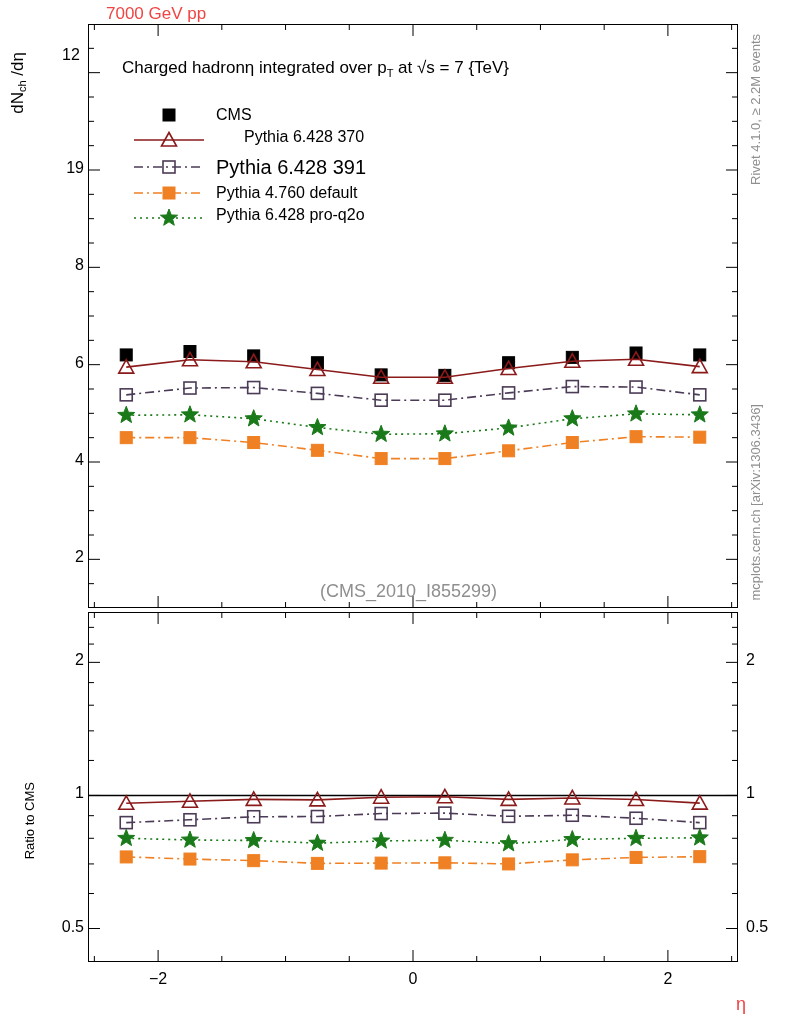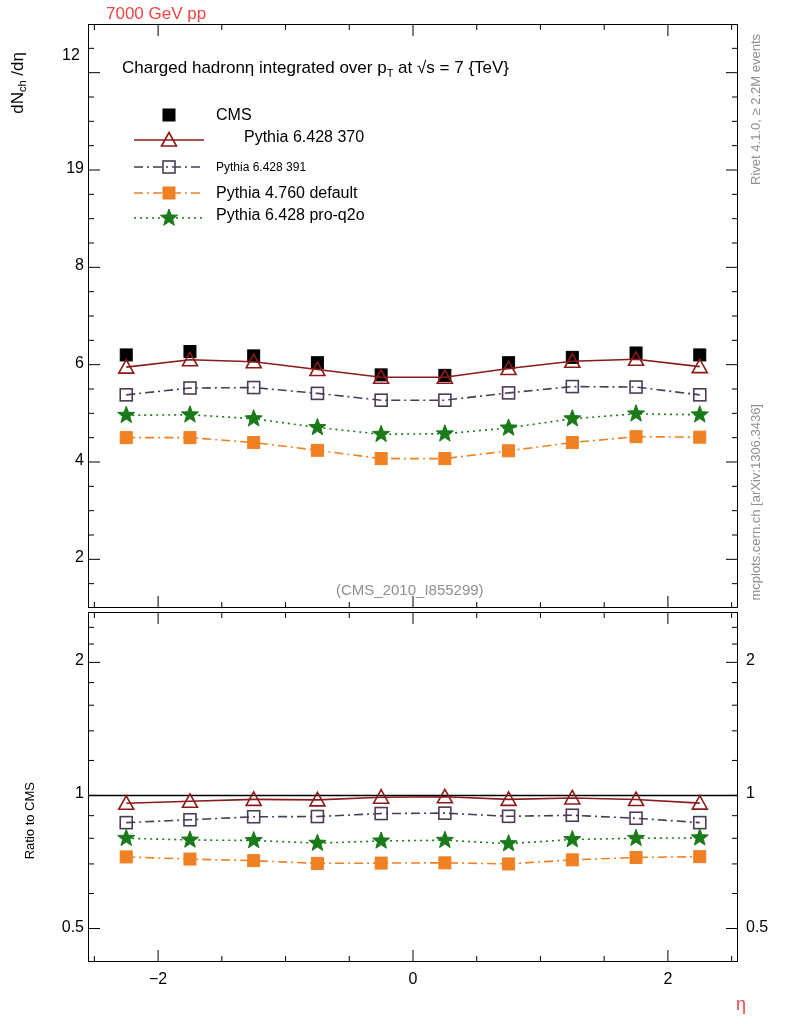--- a/index.html
+++ b/index.html
@@ -174,21 +174,21 @@
         <div class="abs tick" style="left: -30px; top: 329.667px; width: 26px; text-align: right;">6</div>
         <div class="abs tick" style="left: -30px; top: 232.333px; width: 26px; text-align: right;">8</div>
         <div class="abs tick" style="left: -30px; top: 135px; width: 26px; text-align: right;">19</div>
         <div class="abs tick" style="left: -30px; top: 22px; width: 26px; text-align: center;">12</div>
       </div>
 
     <div class="abs" style="left:34px;top:34px;font-size:17px;white-space:nowrap;">
       Charged hadronη integrated over p<sub style="font-size:11px;">T</sub> at √s = 7 {TeV}
     </div>
 
-    <div class="abs gray" style="left:248px;top:557px;font-size:15px;">(CMS_2010_I855299)</div>
+    <div class="abs gray" style="left:232px;top:557px;font-size:18px;">(CMS_2010_I855299)</div>
 
     <div class="abs" style="left:42px;top:78px;">
       <div id="legend-rows">
           <div style="display: flex; align-items: center; height: 26px;">
             <svg width="78" height="24">
               <g>
                 <rect x="33" y="6" width="12" height="12" fill="#000000" stroke="#000000"></rect>
               </g>
             </svg>
             <span style="font-size: 16px; margin-left: 8px; white-space: nowrap;">CMS</span>
@@ -202,21 +202,21 @@
             </svg>
             <span style="font-size: 16px; margin-left: 8px; white-space: nowrap;">Pythia 6.428 370</span>
           </div>
           <div style="display: flex; align-items: center; height: 26px;">
             <svg width="78" height="24">
               <g>
                 <line x1="4" y1="12" x2="74" y2="12" stroke="#4b3b56" stroke-width="1.6" stroke-dasharray="9,4,2,4"></line>
                 <rect x="33" y="6" width="12" height="12" fill="none" stroke="#4b3b56" stroke-width="1.6"></rect>
               </g>
             </svg>
-            <span style="font-size: 12px; margin-left: 8px; white-space: nowrap;">Pythia 6.428 391</span>
+            <span style="font-size: 20px; margin-left: 8px; white-space: nowrap;">Pythia 6.428 391</span>
           </div>
           <div style="display: flex; align-items: center; height: 26px;">
             <svg width="78" height="24">
               <g>
                 <line x1="4" y1="12" x2="74" y2="12" stroke="#ef8023" stroke-width="1.6" stroke-dasharray="9,4,2,4"></line>
                 <rect x="33" y="6" width="12" height="12" fill="#ef8023" stroke="#ef8023"></rect>
               </g>
             </svg>
             <span style="font-size: 16px; margin-left: 8px; white-space: nowrap;">Pythia 4.760 default</span>
           </div>

